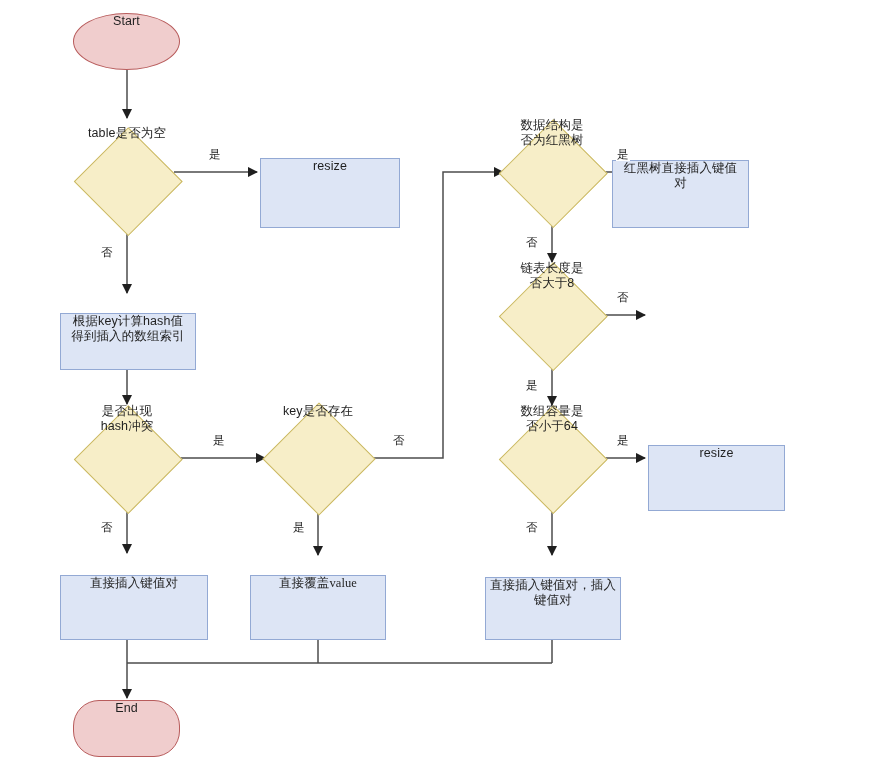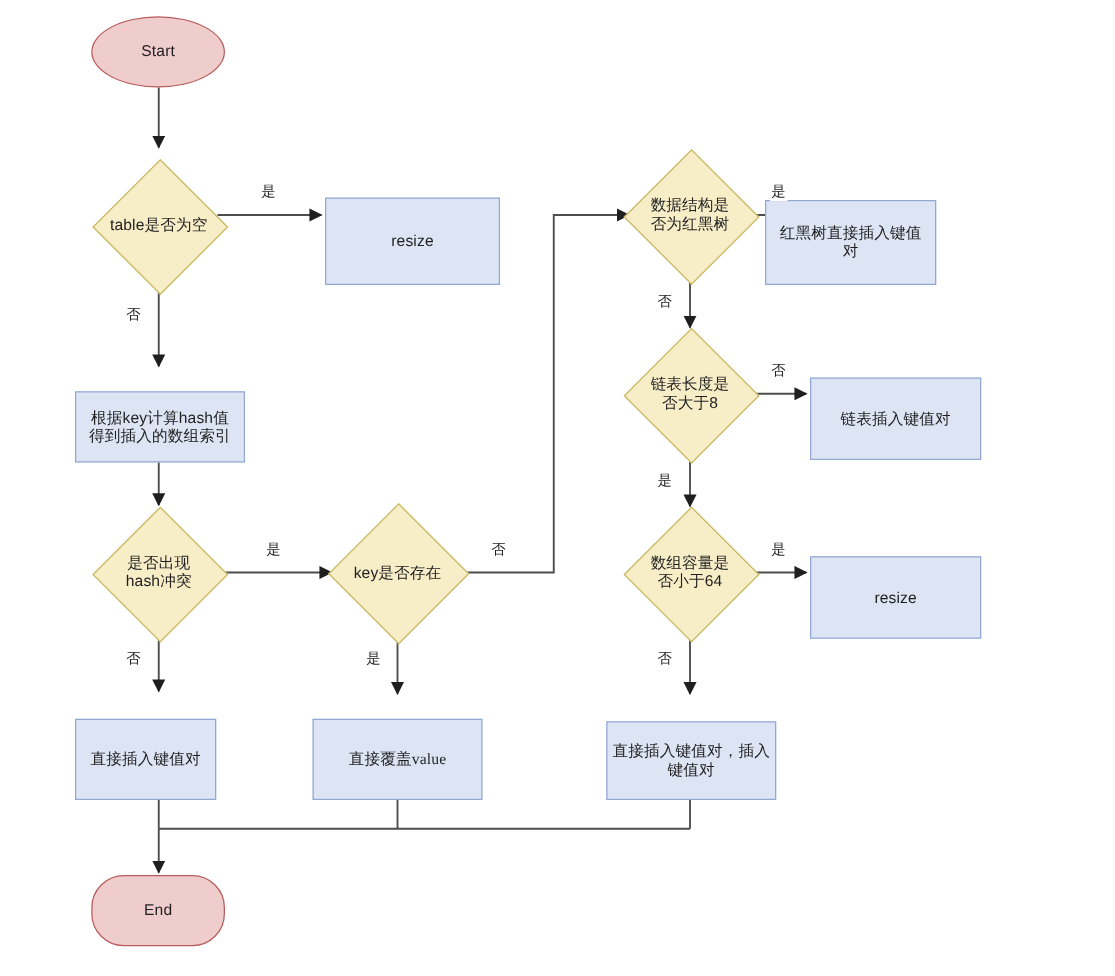--- a/index.html
+++ b/index.html
@@ -25,21 +25,21 @@
     left: 0;
     top: 0;
     width: 892px;
     height: 781px;
     overflow: visible;
   }
   .node {
     position: absolute;
     box-sizing: border-box;
     display: flex;
-    align-items: center;
+    align-items: flex-start;
     justify-content: center;
     text-align: center;
     color: #1f1f1f;
     font-size: 12.5px;
     line-height: 15px;
     letter-spacing: 0.1px;
   }
   .node .label {
     display: block;
     width: 100%;
@@ -177,21 +177,21 @@
     <span class="dia"></span>
     <span class="label">是否出现
 hash冲突</span>
   </div>
 
   <div class="node decision wide" style="left:253px; top:404px; width:130px; height:108px;">
     <span class="dia"></span>
     <span class="label">key是否存在</span>
   </div>
 
-  <div class="node process" style="left:60px; top:555px; width:113px; height:65px;">
+  <div class="node process" style="left:60px; top:555px; width:148px; height:65px;">
     <span class="label">直接插入键值对</span>
   </div>
 
   <div class="node process" style="left:250px; top:555px; width:136px; height:65px;font-family:Liberation Serif, serif;">
     <span class="label">直接覆盖value</span>
   </div>
 
   <div class="node decision" style="left:487px; top:118px; width:130px; height:108px;">
     <span class="dia"></span>
     <span class="label">数据结构是
@@ -202,23 +202,20 @@
     <span class="label">红黑树直接插入键值
 对</span>
   </div>
 
   <div class="node decision" style="left:487px; top:261px; width:130px; height:108px;">
     <span class="dia"></span>
     <span class="label">链表长度是
 否大于8</span>
   </div>
 
-  <div class="node process" style="left:648px; top:282px; width:137px; height:66px;">
-    <span class="label">链表插入键值对</span>
-  </div>
 
   <div class="node decision" style="left:487px; top:404px; width:130px; height:108px;">
     <span class="dia"></span>
     <span class="label">数组容量是
 否小于64</span>
   </div>
 
   <div class="node process" style="left:648px; top:425px; width:137px; height:66px;">
     <span class="label">resize</span>
   </div>

